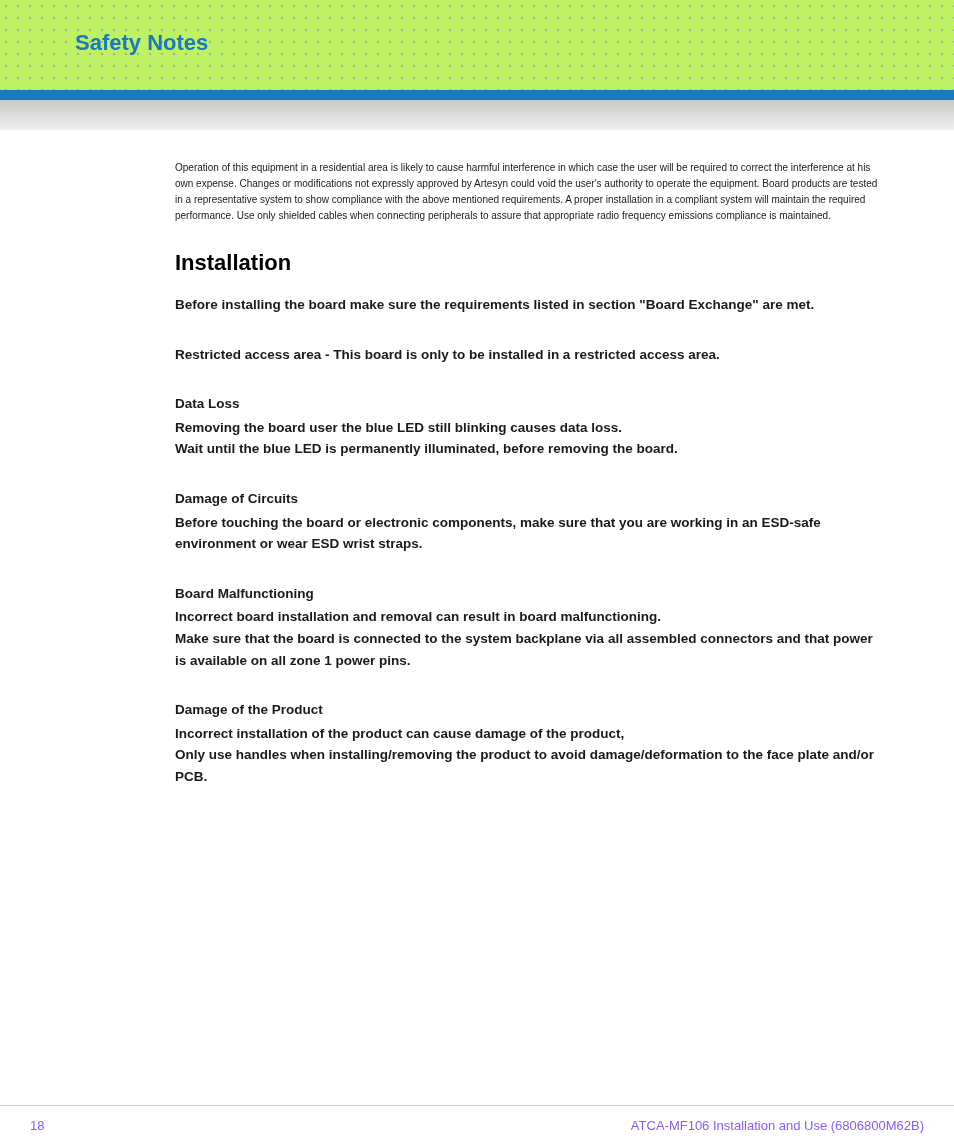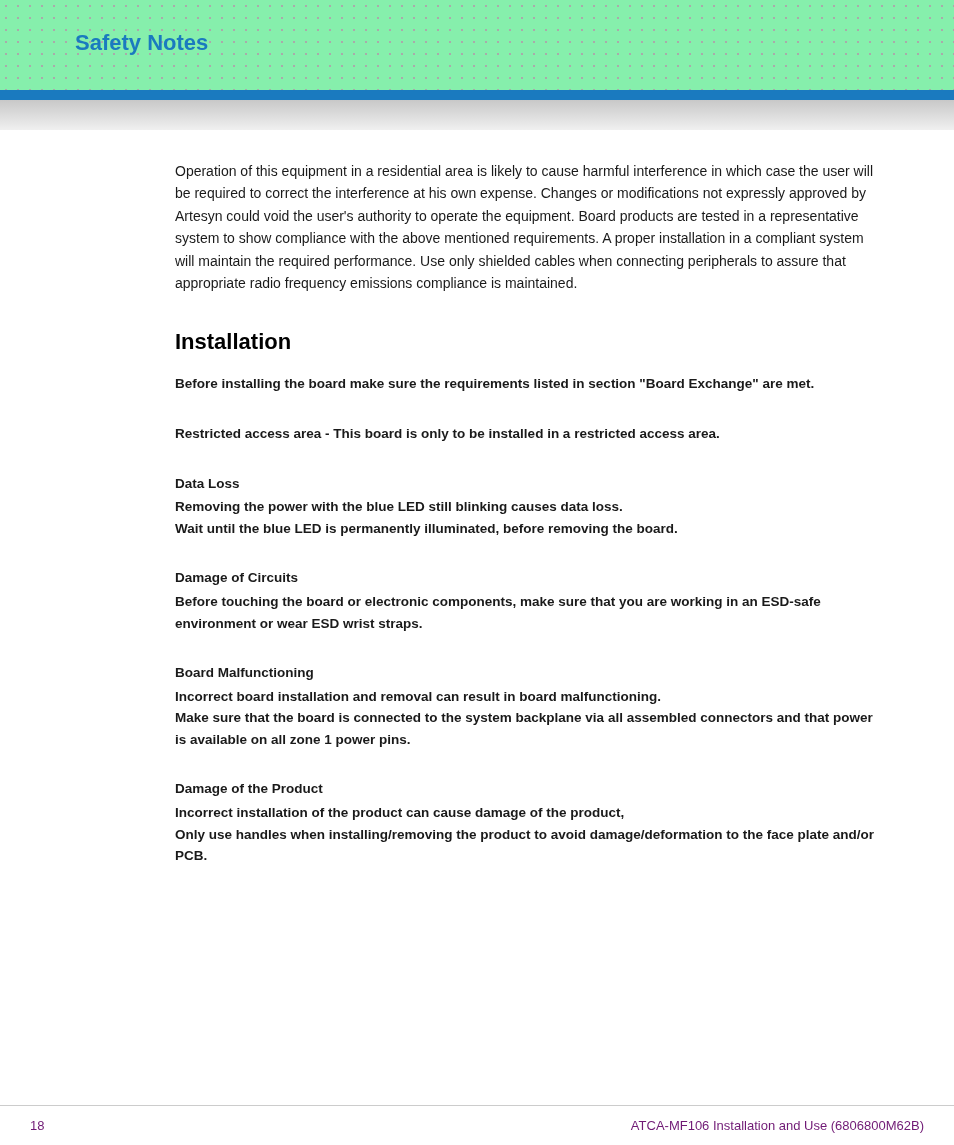--- a/index.html
+++ b/index.html
@@ -15,21 +15,21 @@
       font-family: Arial, sans-serif;
       font-size: 14px;
       color: #1a1a1a;
       position: relative;
     }
 
     
     .header-pattern {
       width: 100%;
       height: 90px;
-      background: #86efac;
+      background: #bef264;
       position: relative;
       overflow: hidden;
     }
 
     .header-pattern::before {
       content: '';
       position: absolute;
       top: 0; left: 0; right: 0; bottom: 0;
       background-image: radial-gradient(circle, #aaaaaa 1px, transparent 1px);
       background-size: 12px 12px;
@@ -58,24 +58,24 @@
       height: 30px;
       background: linear-gradient(to bottom, #c8c8c8, #f0f0f0);
     }
 
     
     .main-content {
       padding: 20px 75px 60px 175px;
     }
 
     .intro-paragraph {
-      font-size: 14px;
+      font-size: 10px;
       line-height: 1.6;
       color: #1a1a1a;
-      margin-bottom: 35px;
+      margin-bottom: 26px;
       margin-top: 10px;
     }
 
     .section-heading {
       font-size: 22px;
       font-weight: bold;
       color: #000000;
       margin-bottom: 18px;
     }
 
@@ -104,21 +104,21 @@
       bottom: 0;
       left: 0;
       right: 0;
       height: 40px;
       border-top: 1px solid #cccccc;
       display: flex;
       align-items: center;
       justify-content: space-between;
       padding: 0 30px;
       font-size: 13px;
-      color: #701a75;
+      color: #8b5cf6;
     }
   </style>
 </head>
 <body>
 
 <div class="header-pattern">
   <span class="safety-notes-title">Safety Notes</span>
 </div>
 
 <div class="blue-stripe"></div>
@@ -134,21 +134,21 @@
   <div class="note-block">
     <p>Before installing the board make sure the requirements listed in section "Board Exchange" are met.</p>
   </div>
 
   <div class="note-block">
     <p>Restricted access area - This board is only to be installed in a restricted access area.</p>
   </div>
 
   <div class="note-block">
     <p class="note-title">Data Loss</p>
-    <p>Removing the power with the blue LED still blinking causes data loss.</p>
+    <p>Removing the board user the blue LED still blinking causes data loss.</p>
     <p>Wait until the blue LED is permanently illuminated, before removing the board.</p>
   </div>
 
   <div class="note-block">
     <p class="note-title">Damage of Circuits</p>
     <p>Before touching the board or electronic components, make sure that you are working in an ESD-safe environment or wear ESD wrist straps.</p>
   </div>
 
   <div class="note-block">
     <p class="note-title">Board Malfunctioning</p>

